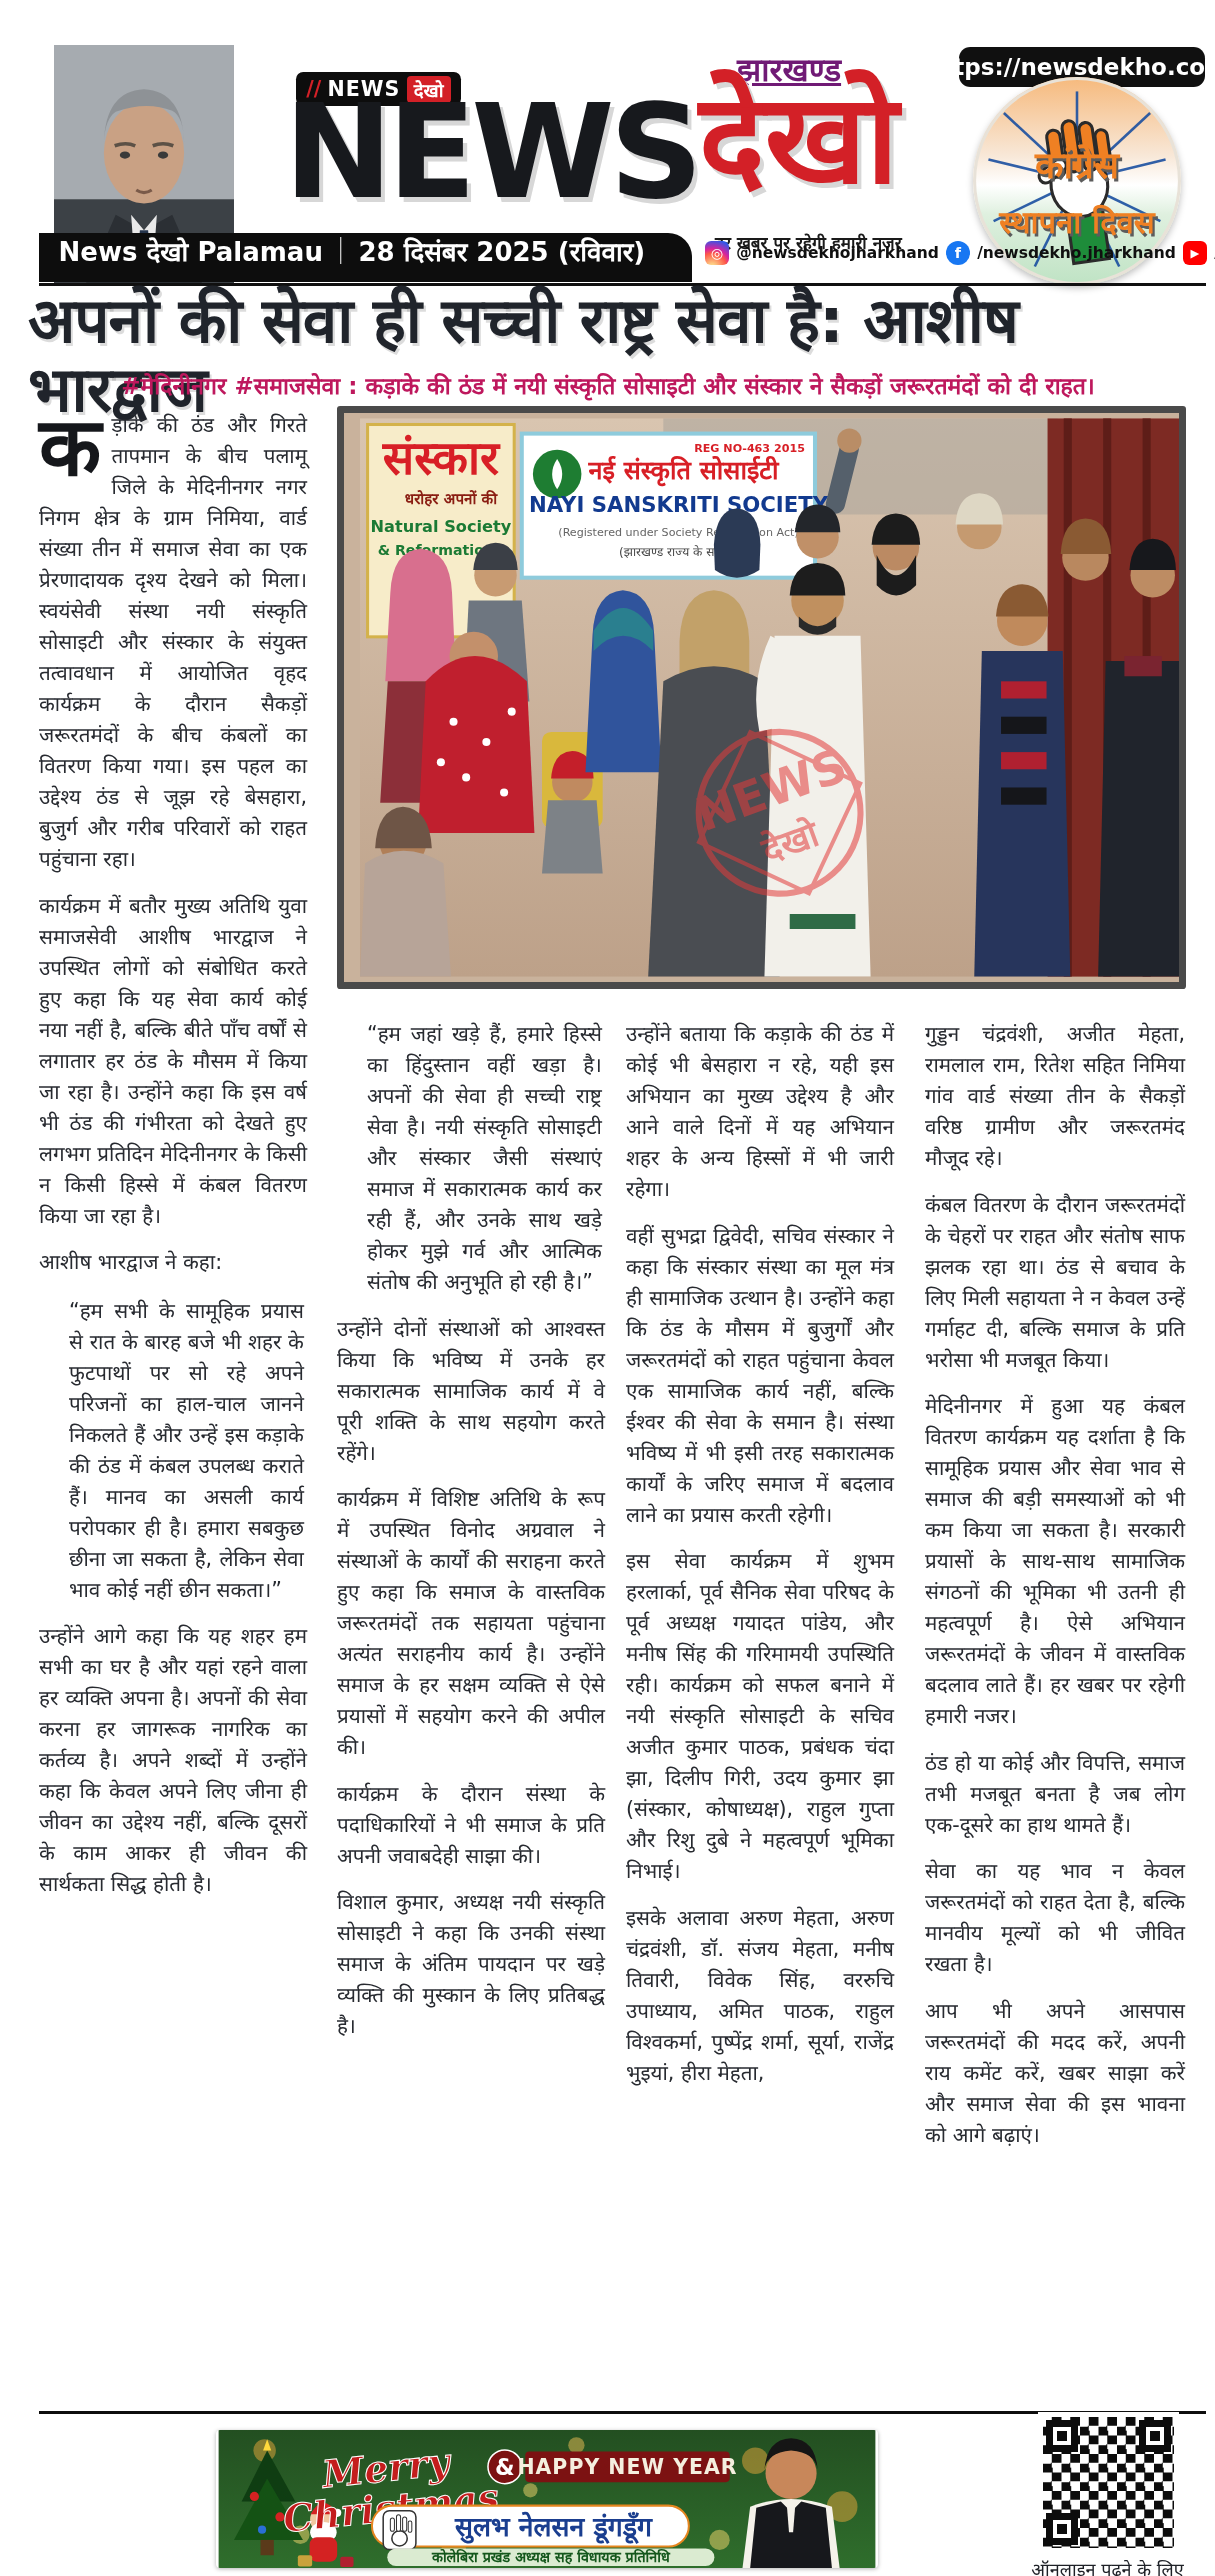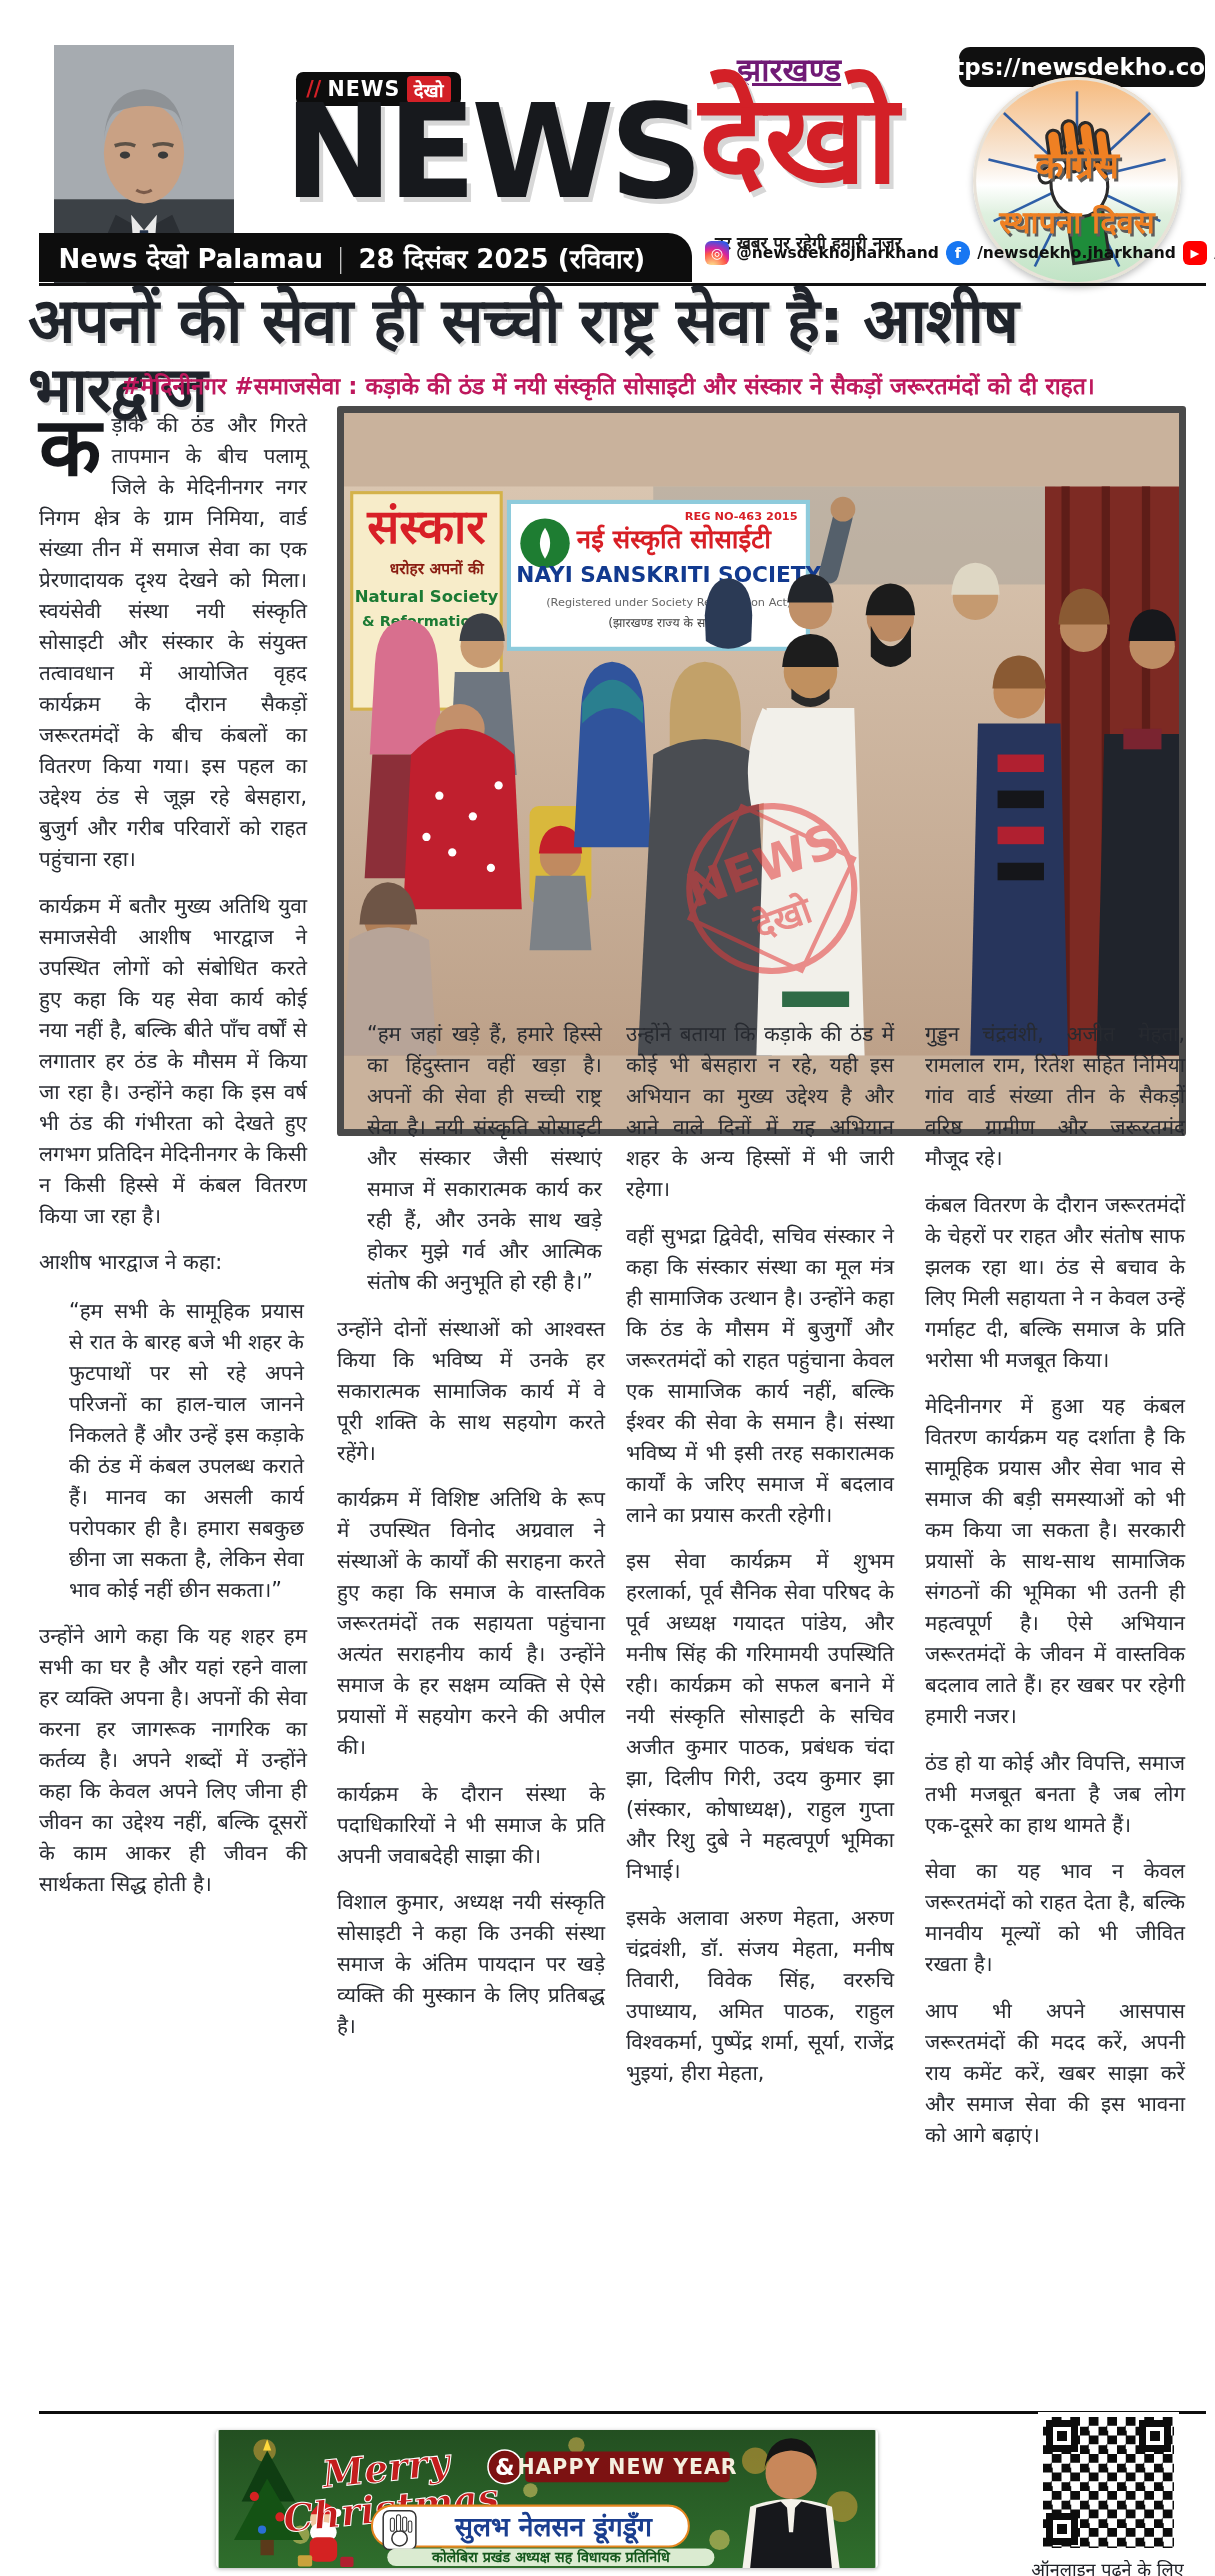--- a/index.html
+++ b/index.html
@@ -15,21 +15,21 @@
             display:flex;align-items:center;gap:6.2px;padding:0 10.3px;font-weight:900;font-size:20.6px;}
   .mini-badge .sl{color:#d32027;} .mini-badge .nw{color:#fff;letter-spacing:1px;}
   .mini-badge .dk{background:#d32027;color:#fff;border-radius:4.1px;padding:1px 7.2px;font-size:18.5px;}
   .big-news{position:absolute;left:284px;top:87px;font-size:130px;line-height:1;font-weight:900;
             letter-spacing:-5.2px;color:#17191d;text-shadow:4.1px 4.6px 0 #d7d7d7;}
   .big-dekho{position:absolute;left:699px;top:77px;font-size:124px;line-height:1;font-weight:900;
             color:#d32027;text-shadow:4.1px 4.6px 0 #d7d7d7;}
   .state{position:absolute;left:737px;top:47px;font-size:32px;font-weight:900;color:#701a75;text-decoration:underline;}
   .tagline{position:absolute;left:715px;top:231px;font-size:17px;font-weight:900;color:#1a1a1a;}
   .date-bar{position:absolute;left:39px;top:233px;width:653px;height:49px;background:#0d0d0d;
-            border-radius:0 24px 0 0;color:#fff;display:flex;align-items:center;gap:13.4px;
+            border-radius:0 24px 0 0;color:#fff;display:flex;align-items:flex-start;gap:13.4px;
             padding-left:19.6px;box-sizing:border-box;font-size:26px;font-weight:bold;}
   .date-bar .sep{font-weight:200;color:#cfcfcf;}
   .social{position:absolute;left:705px;top:241px;display:flex;align-items:center;gap:7.2px;}
   .sicon{width:24px;height:24px;border-radius:50%;display:flex;align-items:center;justify-content:center;
          color:#fff;font-size:14.4px;font-weight:900;flex:0 0 auto;}
   .sicon.ig{border-radius:6.2px;background:radial-gradient(circle at 30% 110%,#fdf497 0%,#fd5949 45%,#d6249f 60%,#285aeb 90%);}
   .sicon.fb{background:#1877f2;}
   .sicon.yt{border-radius:6.2px;background:#ff0000;font-size:11.3px;}
   .shandle{font-size:15.5px;font-weight:900;color:#101010;}
   .hrule{position:absolute;left:39px;top:283px;width:1167px;height:2.6px;background:#101010;}
@@ -41,22 +41,22 @@
             color:#ef8023;text-shadow:2.1px 2.6px 0 #5c5c5c;}
   .cg-line2{position:absolute;left:-15.5px;right:-15.5px;top:123px;text-align:center;font-size:31px;font-weight:900;
             color:#ef8023;text-shadow:2.1px 2.6px 0 #5c5c5c;white-space:nowrap;}
   
   .headline{position:absolute;left:28px;top:286px;width:1159px;text-align:left;font-size:62px;
             line-height:1.12;font-weight:900;letter-spacing:-1px;color:#20242b;
             text-shadow:2.1px 2.6px 0 rgba(60,60,60,.18);}
   .subhead{position:absolute;left:23px;top:369px;width:1170px;text-align:center;font-size:23px;
             font-weight:800;color:#be185d;}
   
-  .photo{position:absolute;left:337px;top:406px;width:849px;height:730px;box-sizing:border-box;
-         border:7.2px solid #4a4a4a;border-radius:3.1px;background:#c9b29c;overflow:hidden;}
+  .photo{position:absolute;left:337px;top:406px;width:849px;height:583px;box-sizing:border-box;
+         border:7.2px solid #4a4a4a;border-radius:3.1px;background:#c9b29c;overflow:hidden;padding-left:16px;}
   .photo svg{display:block;width:100%;height:100%;}
   
   .col{position:absolute;font-size:20.6px;line-height:31px;text-align:justify;color:#272a30;}
   .col p{margin:0 0 15.5px 0;}
   .col p.intro{margin-bottom:17.5px;}
   .col p.quote{padding-left:30px;padding-right:3.1px;}
   .dropcap{float:left;font-size:81px;line-height:61px;font-weight:900;color:#15171b;
            margin:7.2px 10.3px 0 0;}
   
   .endrule{position:absolute;left:39px;top:2411px;width:1167px;height:3.1px;background:#0d0d0d;}

